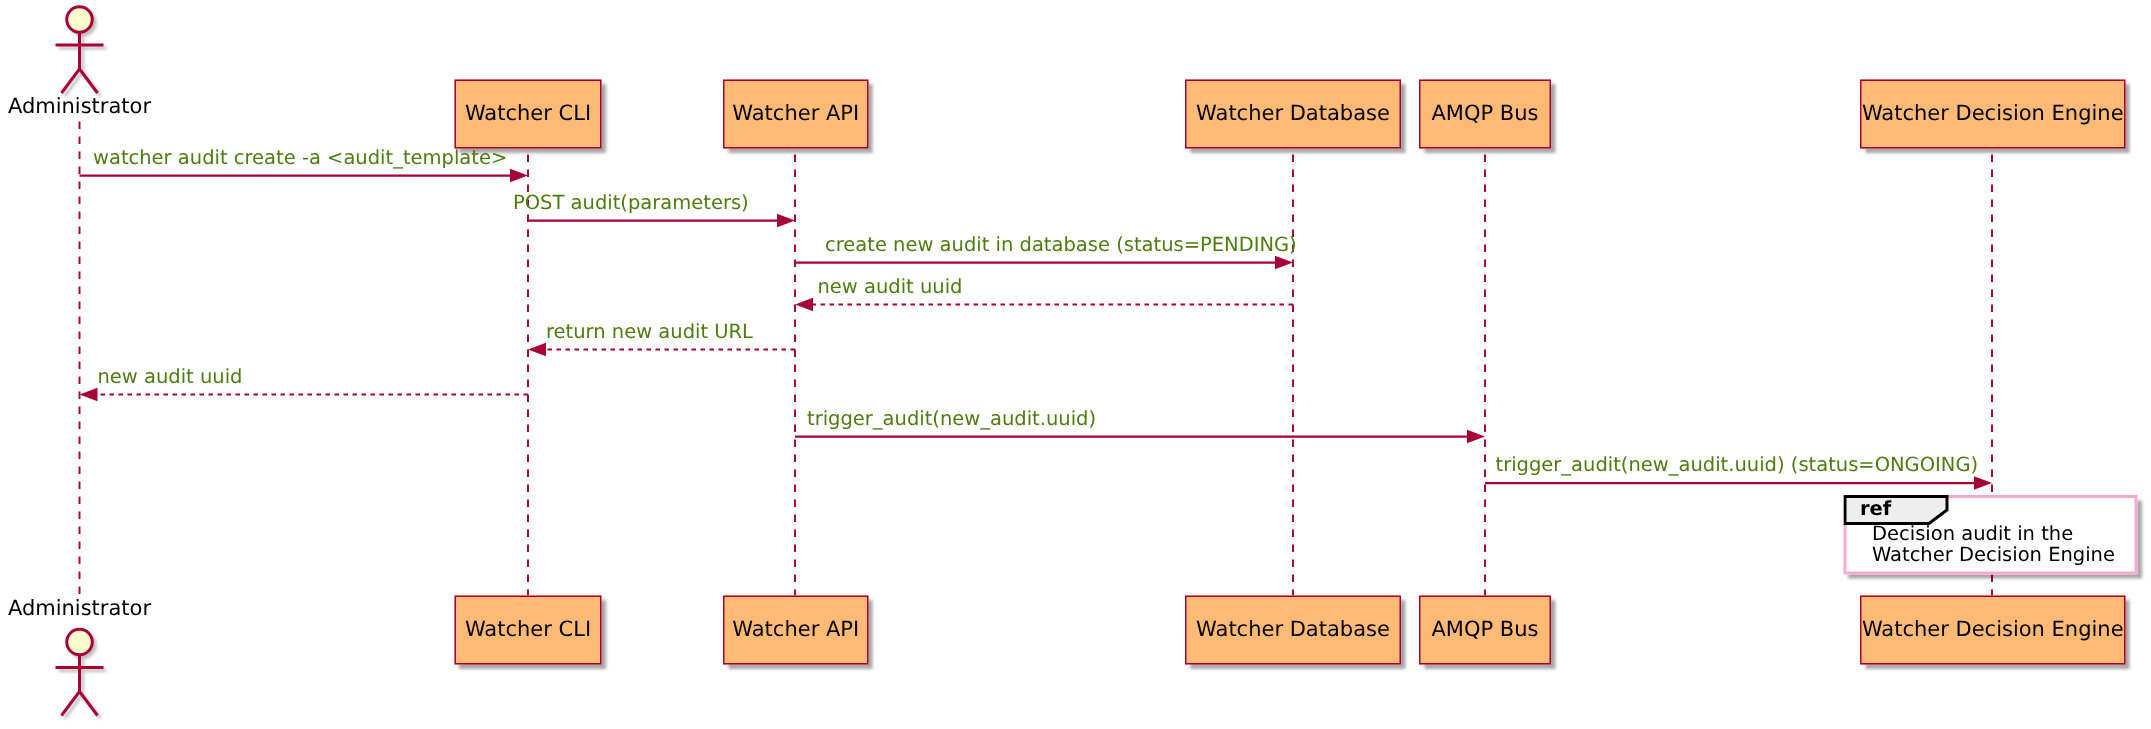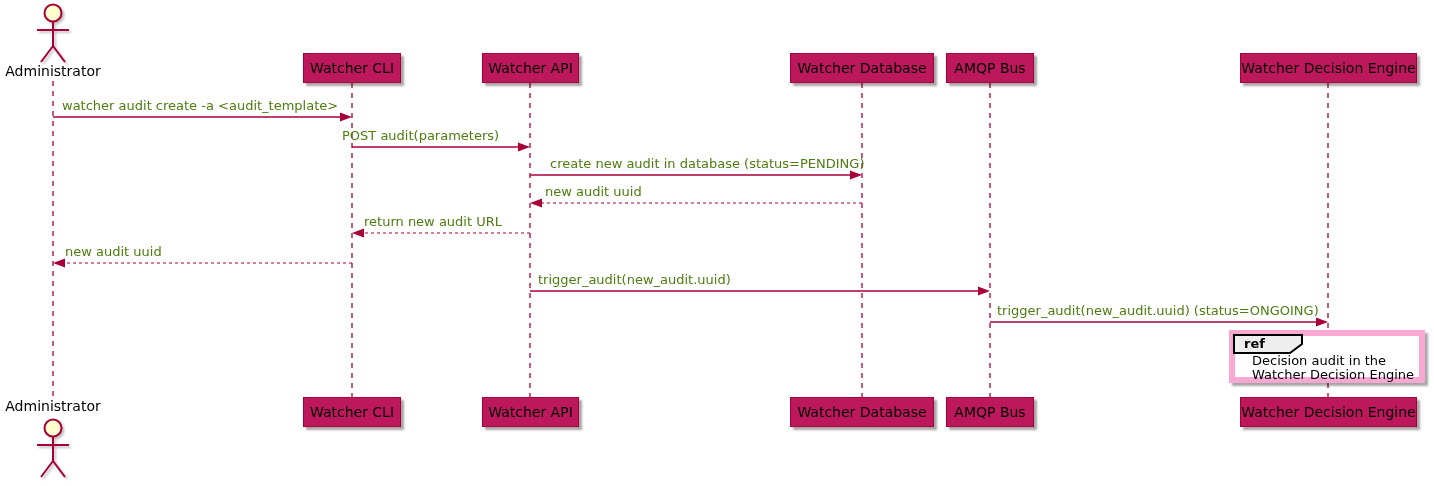--- a/index.html
+++ b/index.html
@@ -1,37 +1,37 @@
 <!DOCTYPE html>
 <html><head>
 <meta charset="utf-8">
 <style>
   * { box-sizing: border-box; }
   html, body { margin: 0; padding: 0; background: #ffffff; }
   body { font-family: "DejaVu Sans", sans-serif; color: #000; }
   .canvas { position: relative; width: 1434px; height: 486px; background: #fff; overflow: hidden; border-radius: 19px; }
   .layer { position: absolute; left: 0; top: 0; }
   .pbox {
-    position: absolute; height: 30px;
-    background: #be185d; border: 1.5px solid #A80036;
+    position: absolute; height: 46px;
+    background: #fdba74; border: 1.5px solid #A80036;
     box-shadow: 3px 3px 2px rgba(0,0,0,0.35);
     display: flex; align-items: center; justify-content: center;
     font-size: 14px; color: #000; white-space: nowrap;
   }
   .msg {
     position: absolute; font-size: 13px; color: #4d7c0f;
     white-space: nowrap; height: 16px; line-height: 16px;
   }
   .alabel {
     position: absolute; width: 120px; text-align: center;
     font-size: 14px; color: #000; white-space: nowrap;
   }
   .refbox {
     position: absolute; left: 1229px; top: 330px; width: 196px; height: 53px;
-    background: #ffffff; border: 6px solid #f9a8d4;
+    background: #ffffff; border: 2px solid #f9a8d4;
     box-shadow: 3px 3px 2px rgba(0,0,0,0.35);
   }
   .reftag { position: absolute; left: -2px; top: -2px; }
   .reftag-label { position: absolute; left: 9px; top: 0px; font-weight: bold; font-size: 13px; }
   .refcontent { position: absolute; left: 17px; top: 18px; font-size: 13px; line-height: 14px; white-space: nowrap; }
   .actor-shadow { filter: drop-shadow(2px 2px 1px rgba(0,0,0,0.25)); }
 </style>
 </head>
 <body>
 

